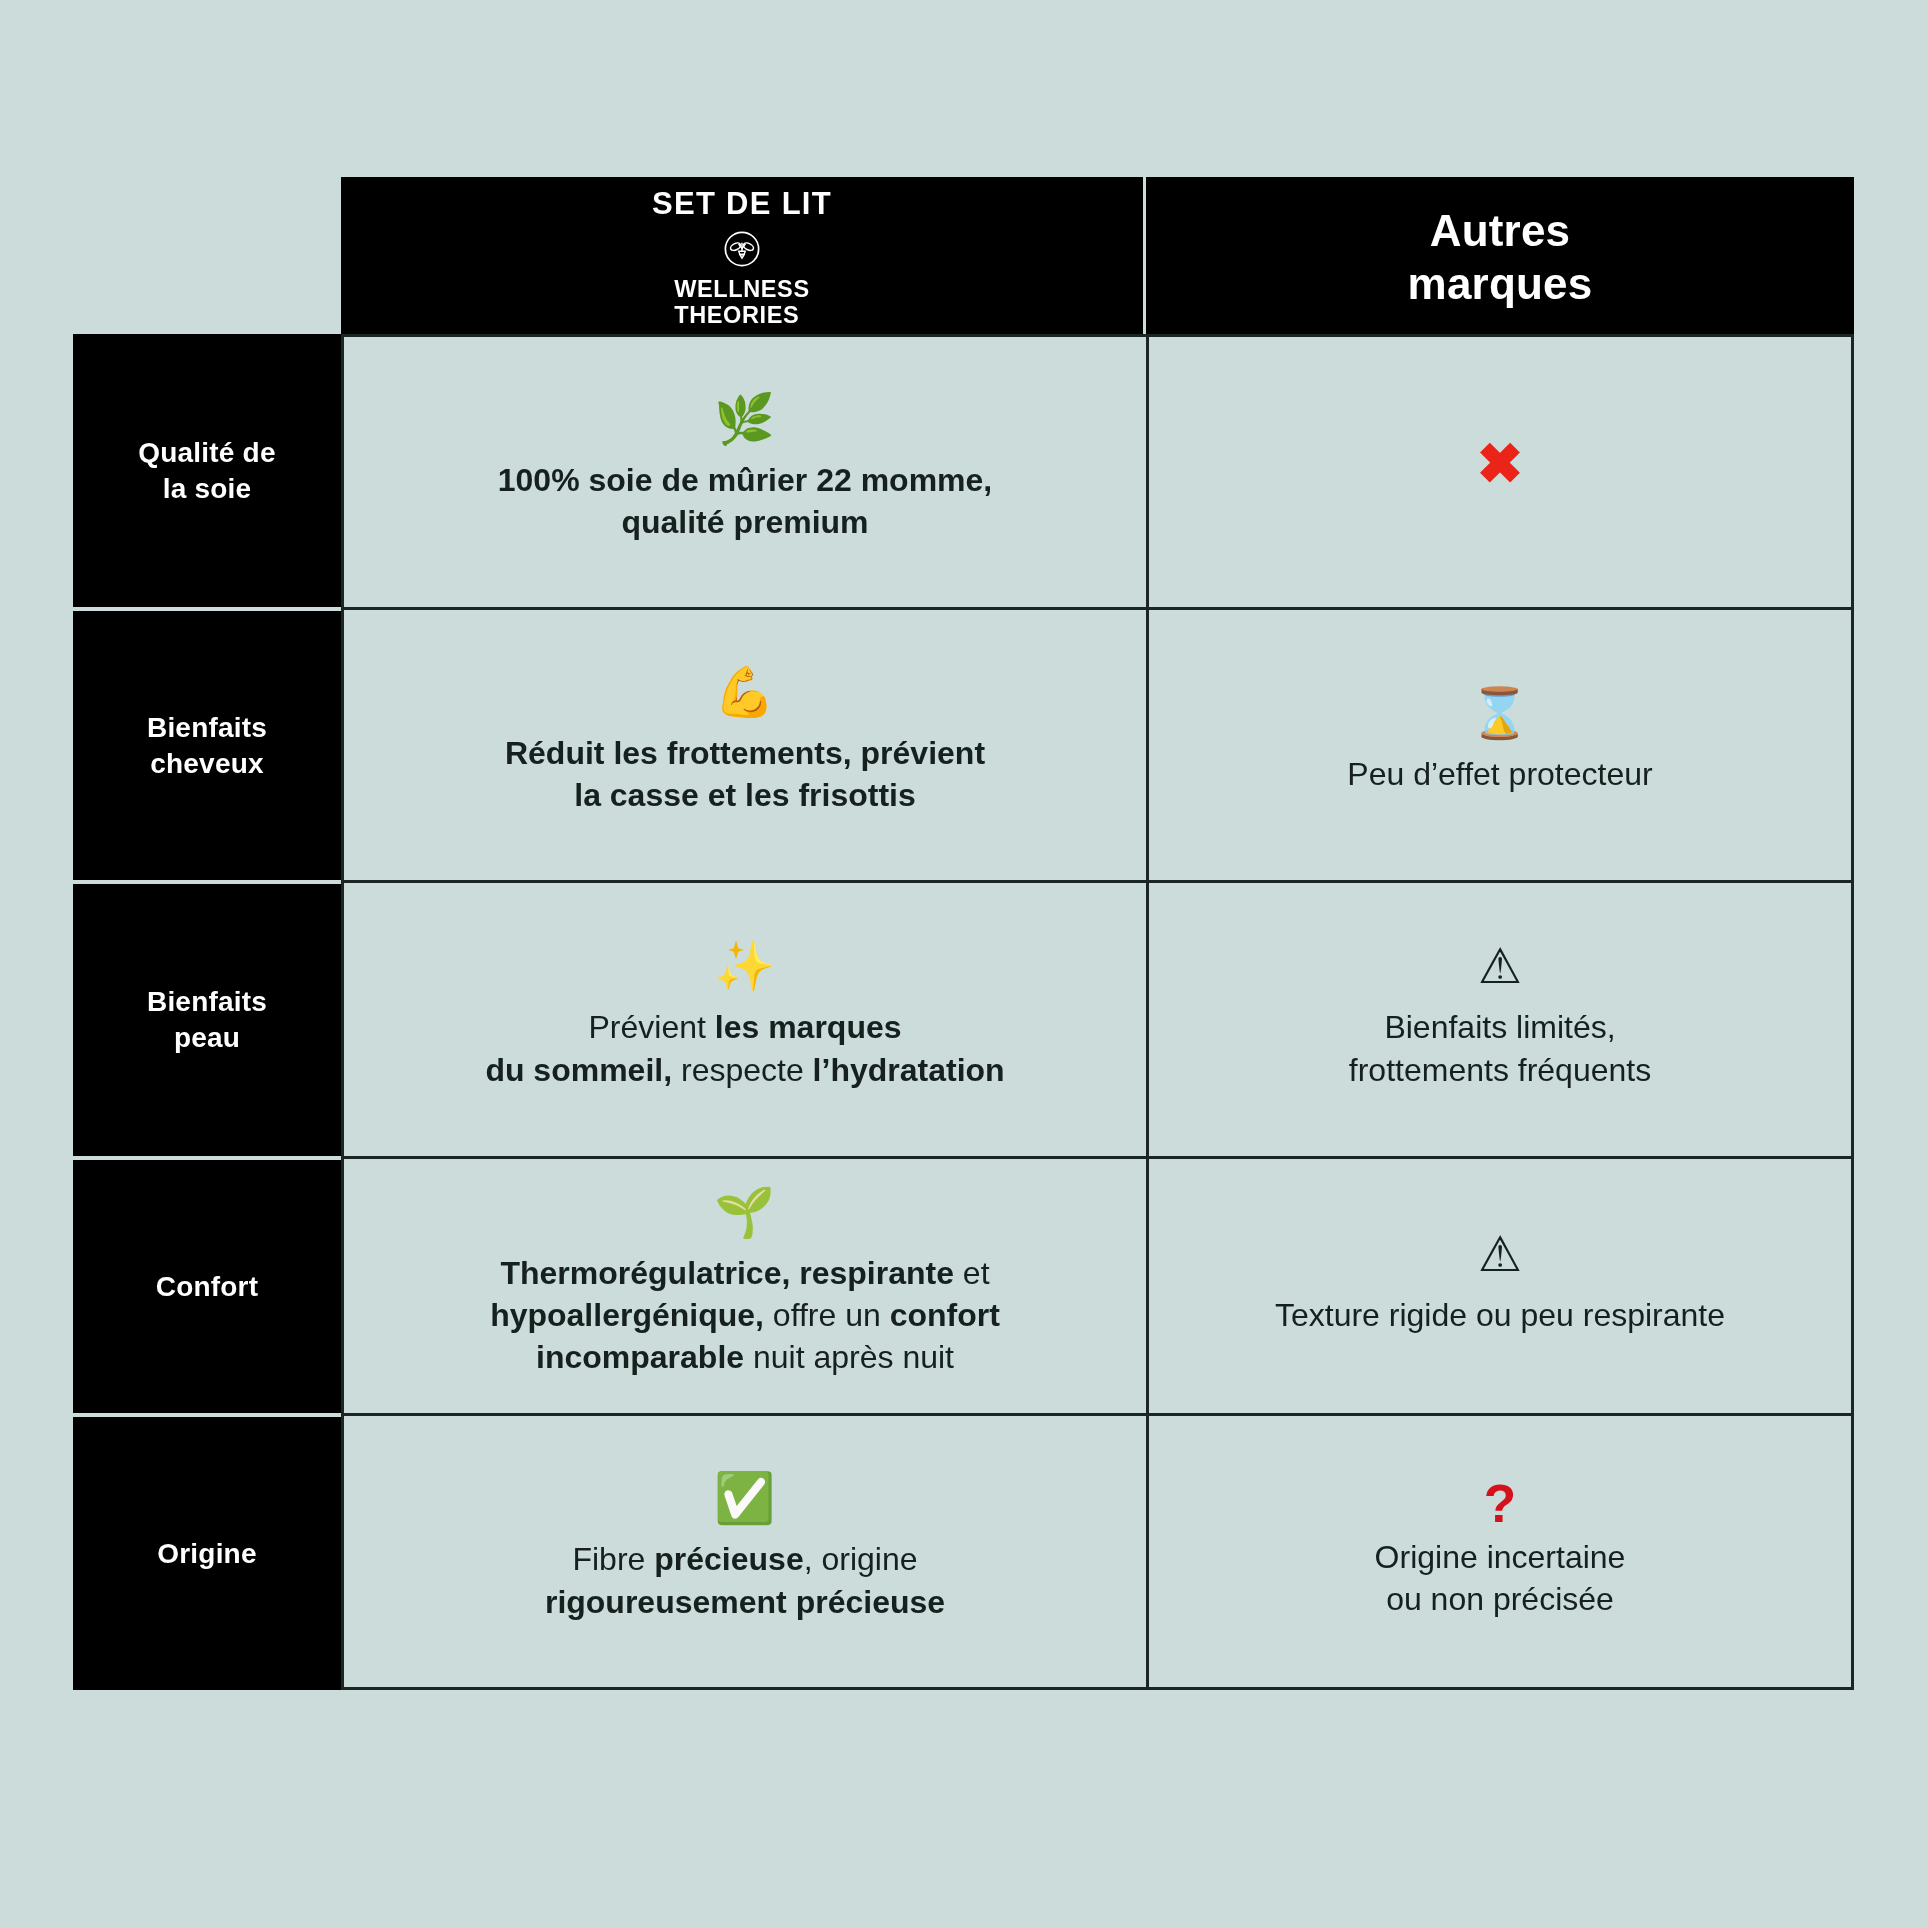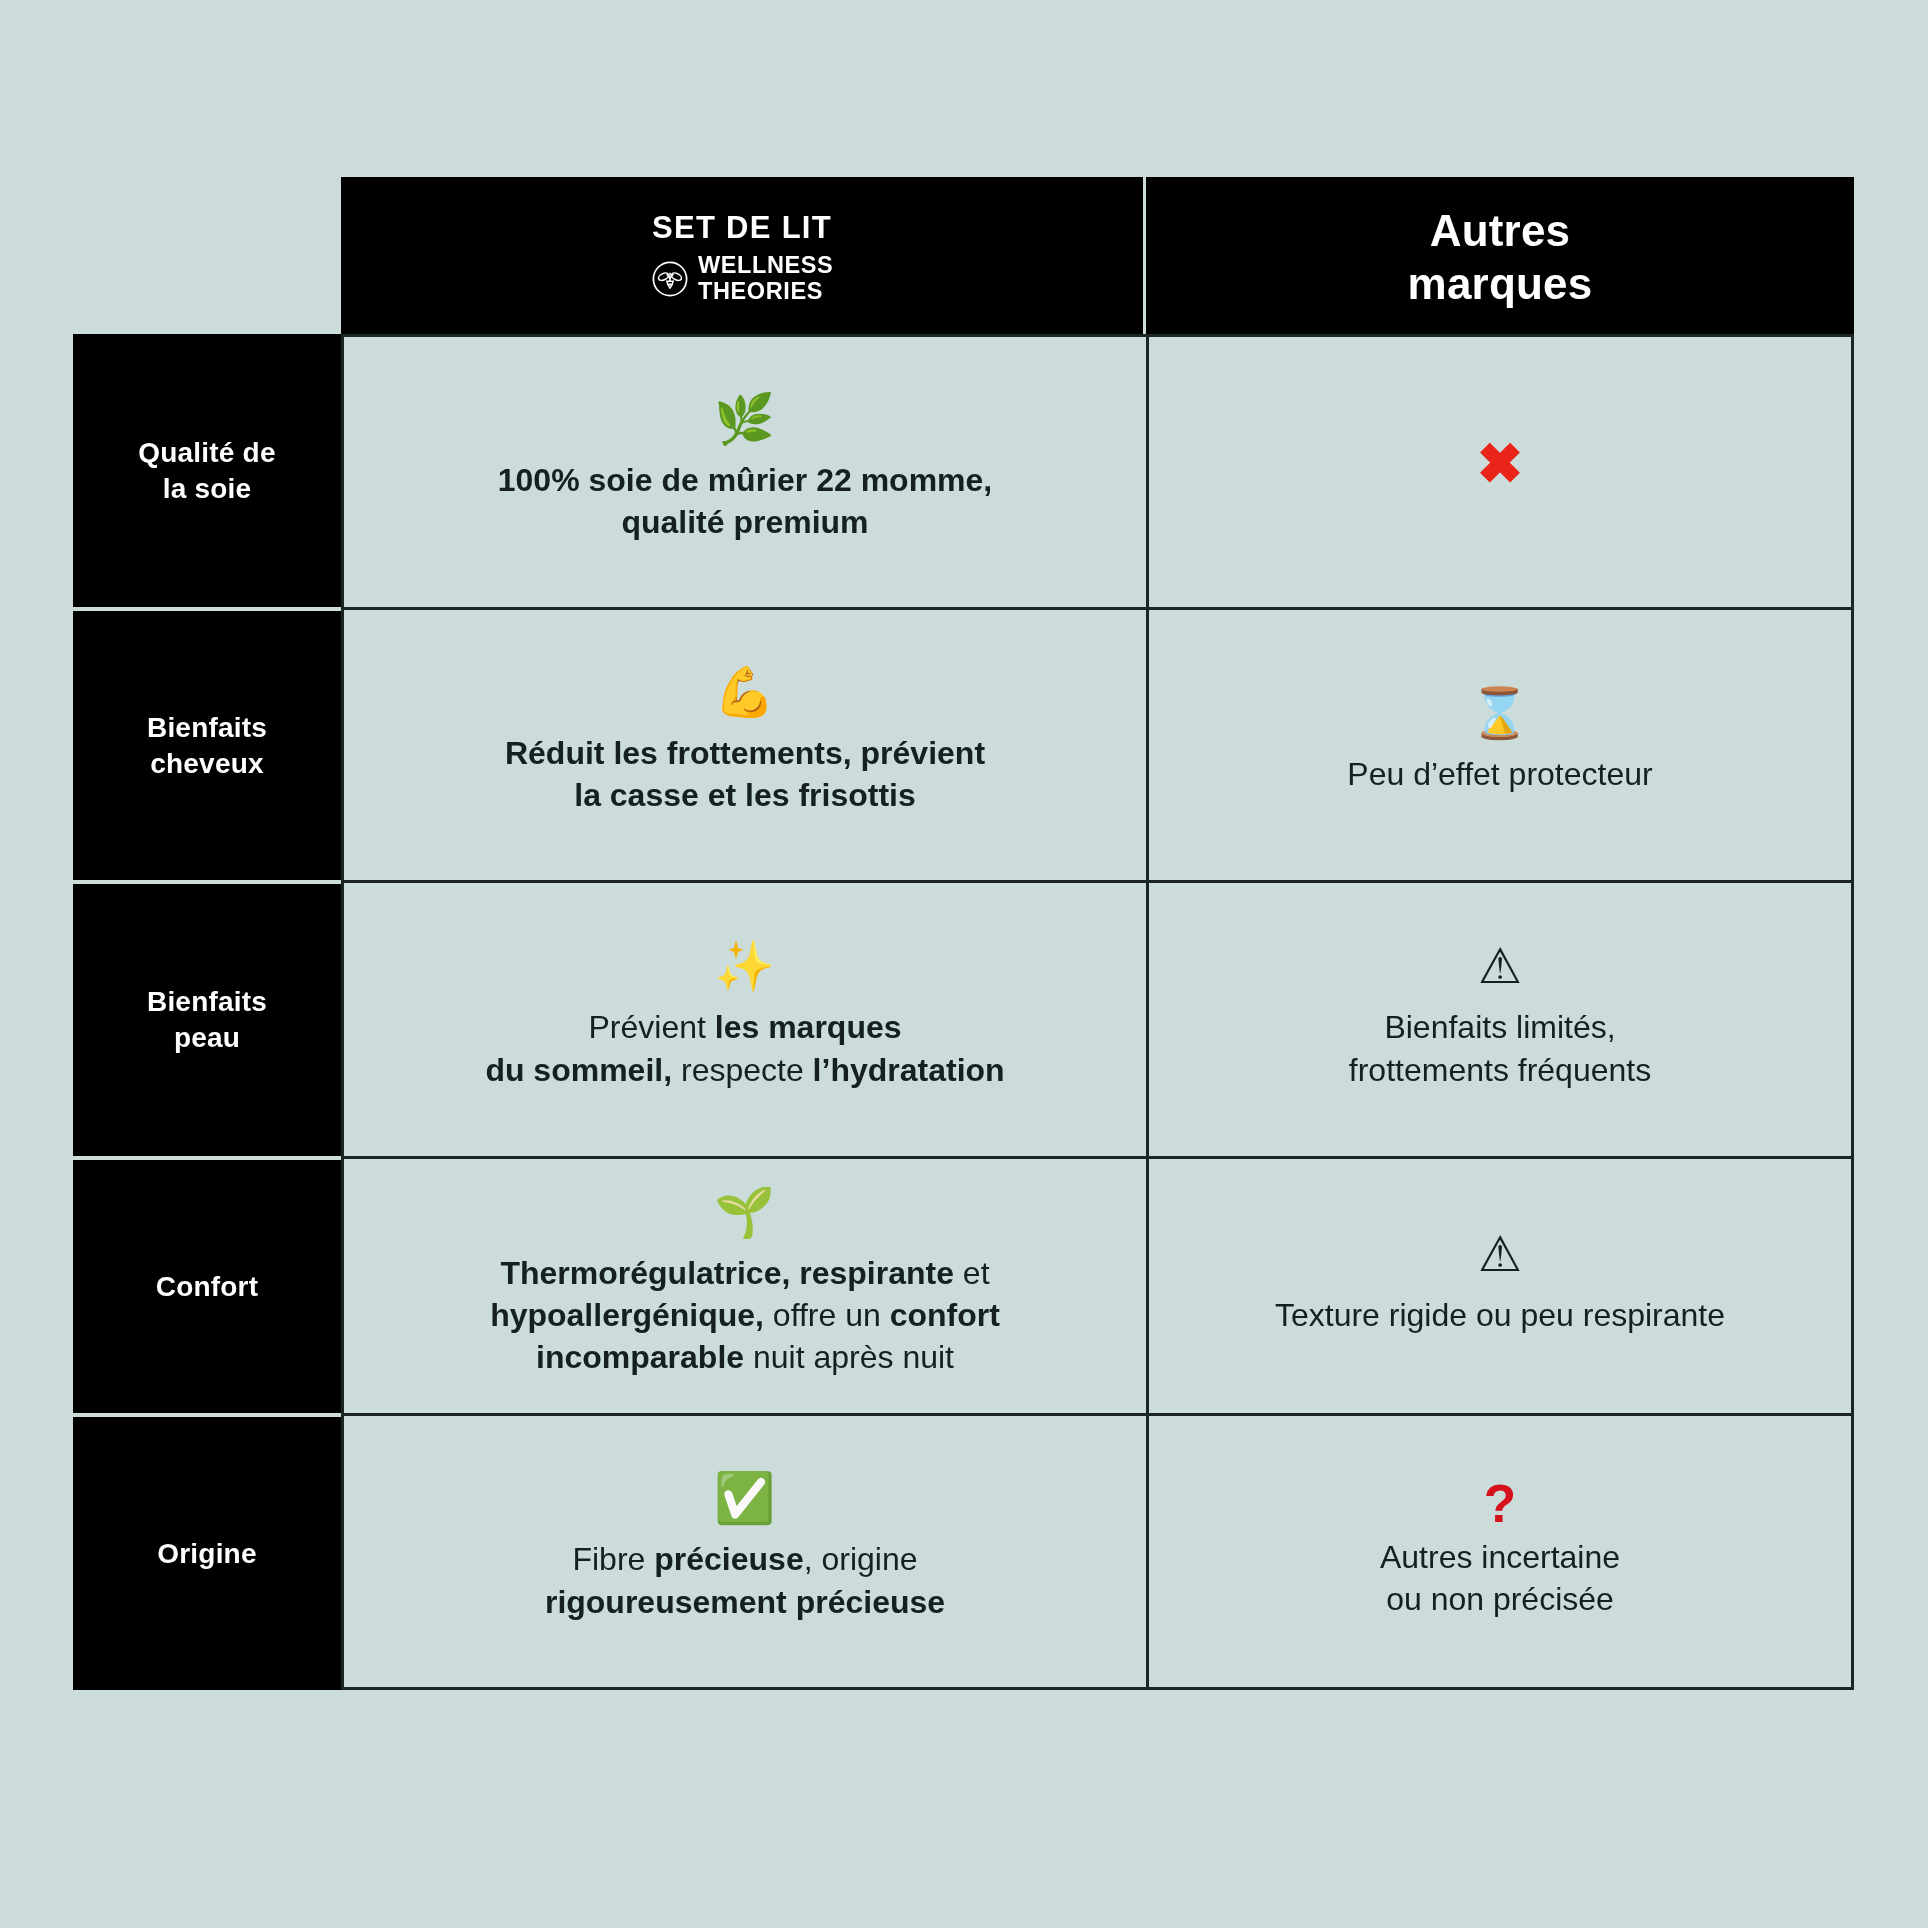--- a/index.html
+++ b/index.html
@@ -61,20 +61,21 @@
     font-weight: bold;
     letter-spacing: 1.3px;
     line-height: 1.1;
     margin-bottom: 8.5px;
   }
 
   .brand-lockup {
     display: flex;
     align-items: center;
     gap: 9.4px;
+    flex-direction: column;
   }
 
   .bee-mark {
     width: 38px;
     height: 38px;
     flex: 0 0 38px;
   }
 
   .brand-wordmark {
     font-size: 23.5px;
@@ -274,21 +275,21 @@
       <div class="cell brand-col bottom-row">
         <span class="emoji">✅</span>
         <div class="cell-text">
           <span class="reg">Fibre </span><span>précieuse</span><span class="reg">, origine </span><br>
           <span>rigoureusement précieuse</span>
         </div>
       </div>
       <div class="cell other-col last-col bottom-row">
         <span class="red-q">?</span>
         <div class="cell-text">
-          <span>Autres incertaine</span><br>
+          <span>Origine incertaine</span><br>
           <span>ou non précisée</span>
         </div>
       </div>
 
     </div>
   </div>
 </div>
 
 
 </body></html>

